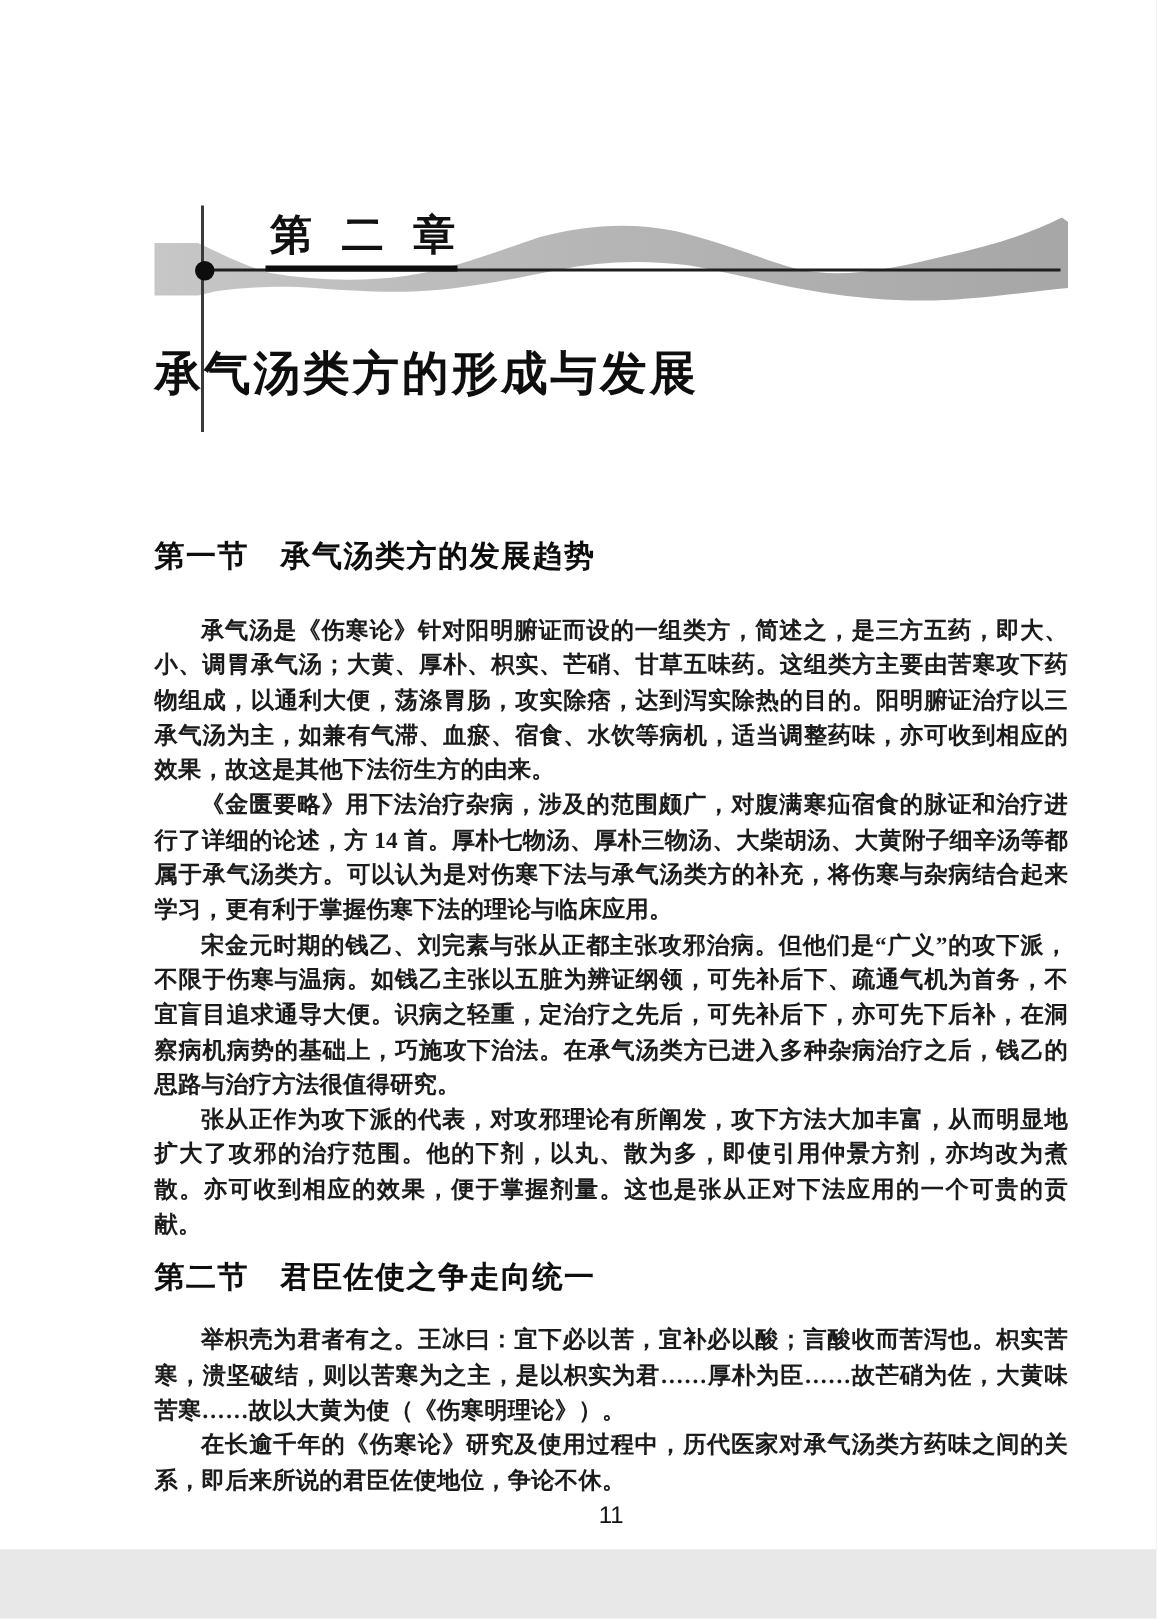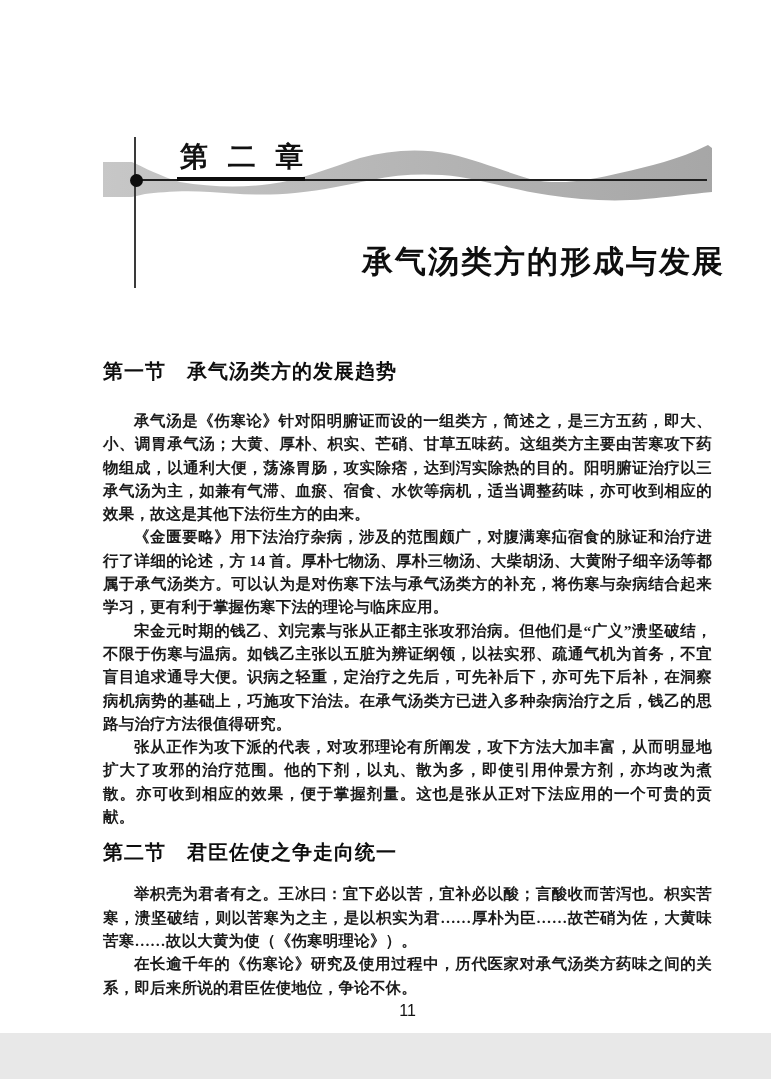--- a/index.html
+++ b/index.html
@@ -17,22 +17,22 @@
   .hrule{position:absolute;left:137px;top:179px;width:570px;height:2px;background:#1f1f1f;}
   .hrule-bold{position:absolute;left:177px;top:177px;width:128px;height:4px;background:#0d0d0d;}
   .rule-dot{position:absolute;left:130px;top:174px;width:13px;height:13px;border-radius:50%;background:#0d0d0d;}
   .chapter-label{
     position:absolute;left:180px;top:138px;
     font-family:"Liberation Sans", sans-serif;
     font-size:28px;font-weight:600;letter-spacing:4px;word-spacing:4px;
     color:#111;white-space:nowrap;
   }
   .chapter-title{
-    position:absolute;left:103px;top:228px;width:609px;margin:13px;
-    text-align:right;
+    position:absolute;left:103px;top:228px;width:609px;margin:0;
+    text-align:left;
     font-family:"Liberation Sans", sans-serif;
     font-size:31px;font-weight:bold;letter-spacing:2px;
     color:#0e0e0e;white-space:nowrap;
   }
   
   .body-col{position:absolute;left:103px;top:358px;width:609px;}
   .section-heading{
     margin:0 0 25px 0;
     text-align:left;
     font-family:"Liberation Sans", sans-serif;
@@ -94,21 +94,21 @@
   <div class="chapter-label">第 二 章</div>
 
   <h1 class="chapter-title">承气汤类方的形成与发展</h1>
 
   <main class="body-col">
 
     <h2 class="section-heading">第一节　承气汤类方的发展趋势</h2>
 
     <p>承气汤是《伤寒论》针对阳明腑证而设的一组类方，简述之，是三方五药，即大、小、调胃承气汤；大黄、厚朴、枳实、芒硝、甘草五味药。这组类方主要由苦寒攻下药物组成，以通利大便，荡涤胃肠，攻实除痞，达到泻实除热的目的。阳明腑证治疗以三承气汤为主，如兼有气滞、血瘀、宿食、水饮等病机，适当调整药味，亦可收到相应的效果，故这是其他下法衍生方的由来。</p>
     <p>《金匮要略》用下法治疗杂病，涉及的范围颇广，对腹满寒疝宿食的脉证和治疗进行了详细的论述，方 14 首。厚朴七物汤、厚朴三物汤、大柴胡汤、大黄附子细辛汤等都属于承气汤类方。可以认为是对伤寒下法与承气汤类方的补充，将伤寒与杂病结合起来学习，更有利于掌握伤寒下法的理论与临床应用。</p>
-    <p>宋金元时期的钱乙、刘完素与张从正都主张攻邪治病。但他们是“广义”溃坚破结，不限于伤寒与温病。如钱乙主张以五脏为辨证纲领，以祛实邪、疏通气机为首务，不宜盲目追求通导大便。识病之轻重，定治疗之先后，可先补后下，亦可先下后补，在洞察病机病势的基础上，巧施攻下治法。在承气汤类方已进入多种杂病治疗之后，钱乙的思路与治疗方法很值得研究。</p>
+    <p>宋金元时期的钱乙、刘完素与张从正都主张攻邪治病。但他们是“广义”的攻下派，不限于伤寒与温病。如钱乙主张以五脏为辨证纲领，可先补后下、疏通气机为首务，不宜盲目追求通导大便。识病之轻重，定治疗之先后，可先补后下，亦可先下后补，在洞察病机病势的基础上，巧施攻下治法。在承气汤类方已进入多种杂病治疗之后，钱乙的思路与治疗方法很值得研究。</p>
     <p>张从正作为攻下派的代表，对攻邪理论有所阐发，攻下方法大加丰富，从而明显地扩大了攻邪的治疗范围。他的下剂，以丸、散为多，即使引用仲景方剂，亦均改为煮散。亦可收到相应的效果，便于掌握剂量。这也是张从正对下法应用的一个可贵的贡献。</p>
 
     <h2 class="section-heading second">第二节　君臣佐使之争走向统一</h2>
 
     <p>举枳壳为君者有之。王冰曰：宜下必以苦，宜补必以酸；言酸收而苦泻也。枳实苦寒，溃坚破结，则以苦寒为之主，是以枳实为君……厚朴为臣……故芒硝为佐，大黄味苦寒……故以大黄为使（《伤寒明理论》）。</p>
     <p>在长逾千年的《伤寒论》研究及使用过程中，历代医家对承气汤类方药味之间的关系，即后来所说的君臣佐使地位，争论不休。</p>
 
   </main>
 
   <div class="page-number">11</div>

